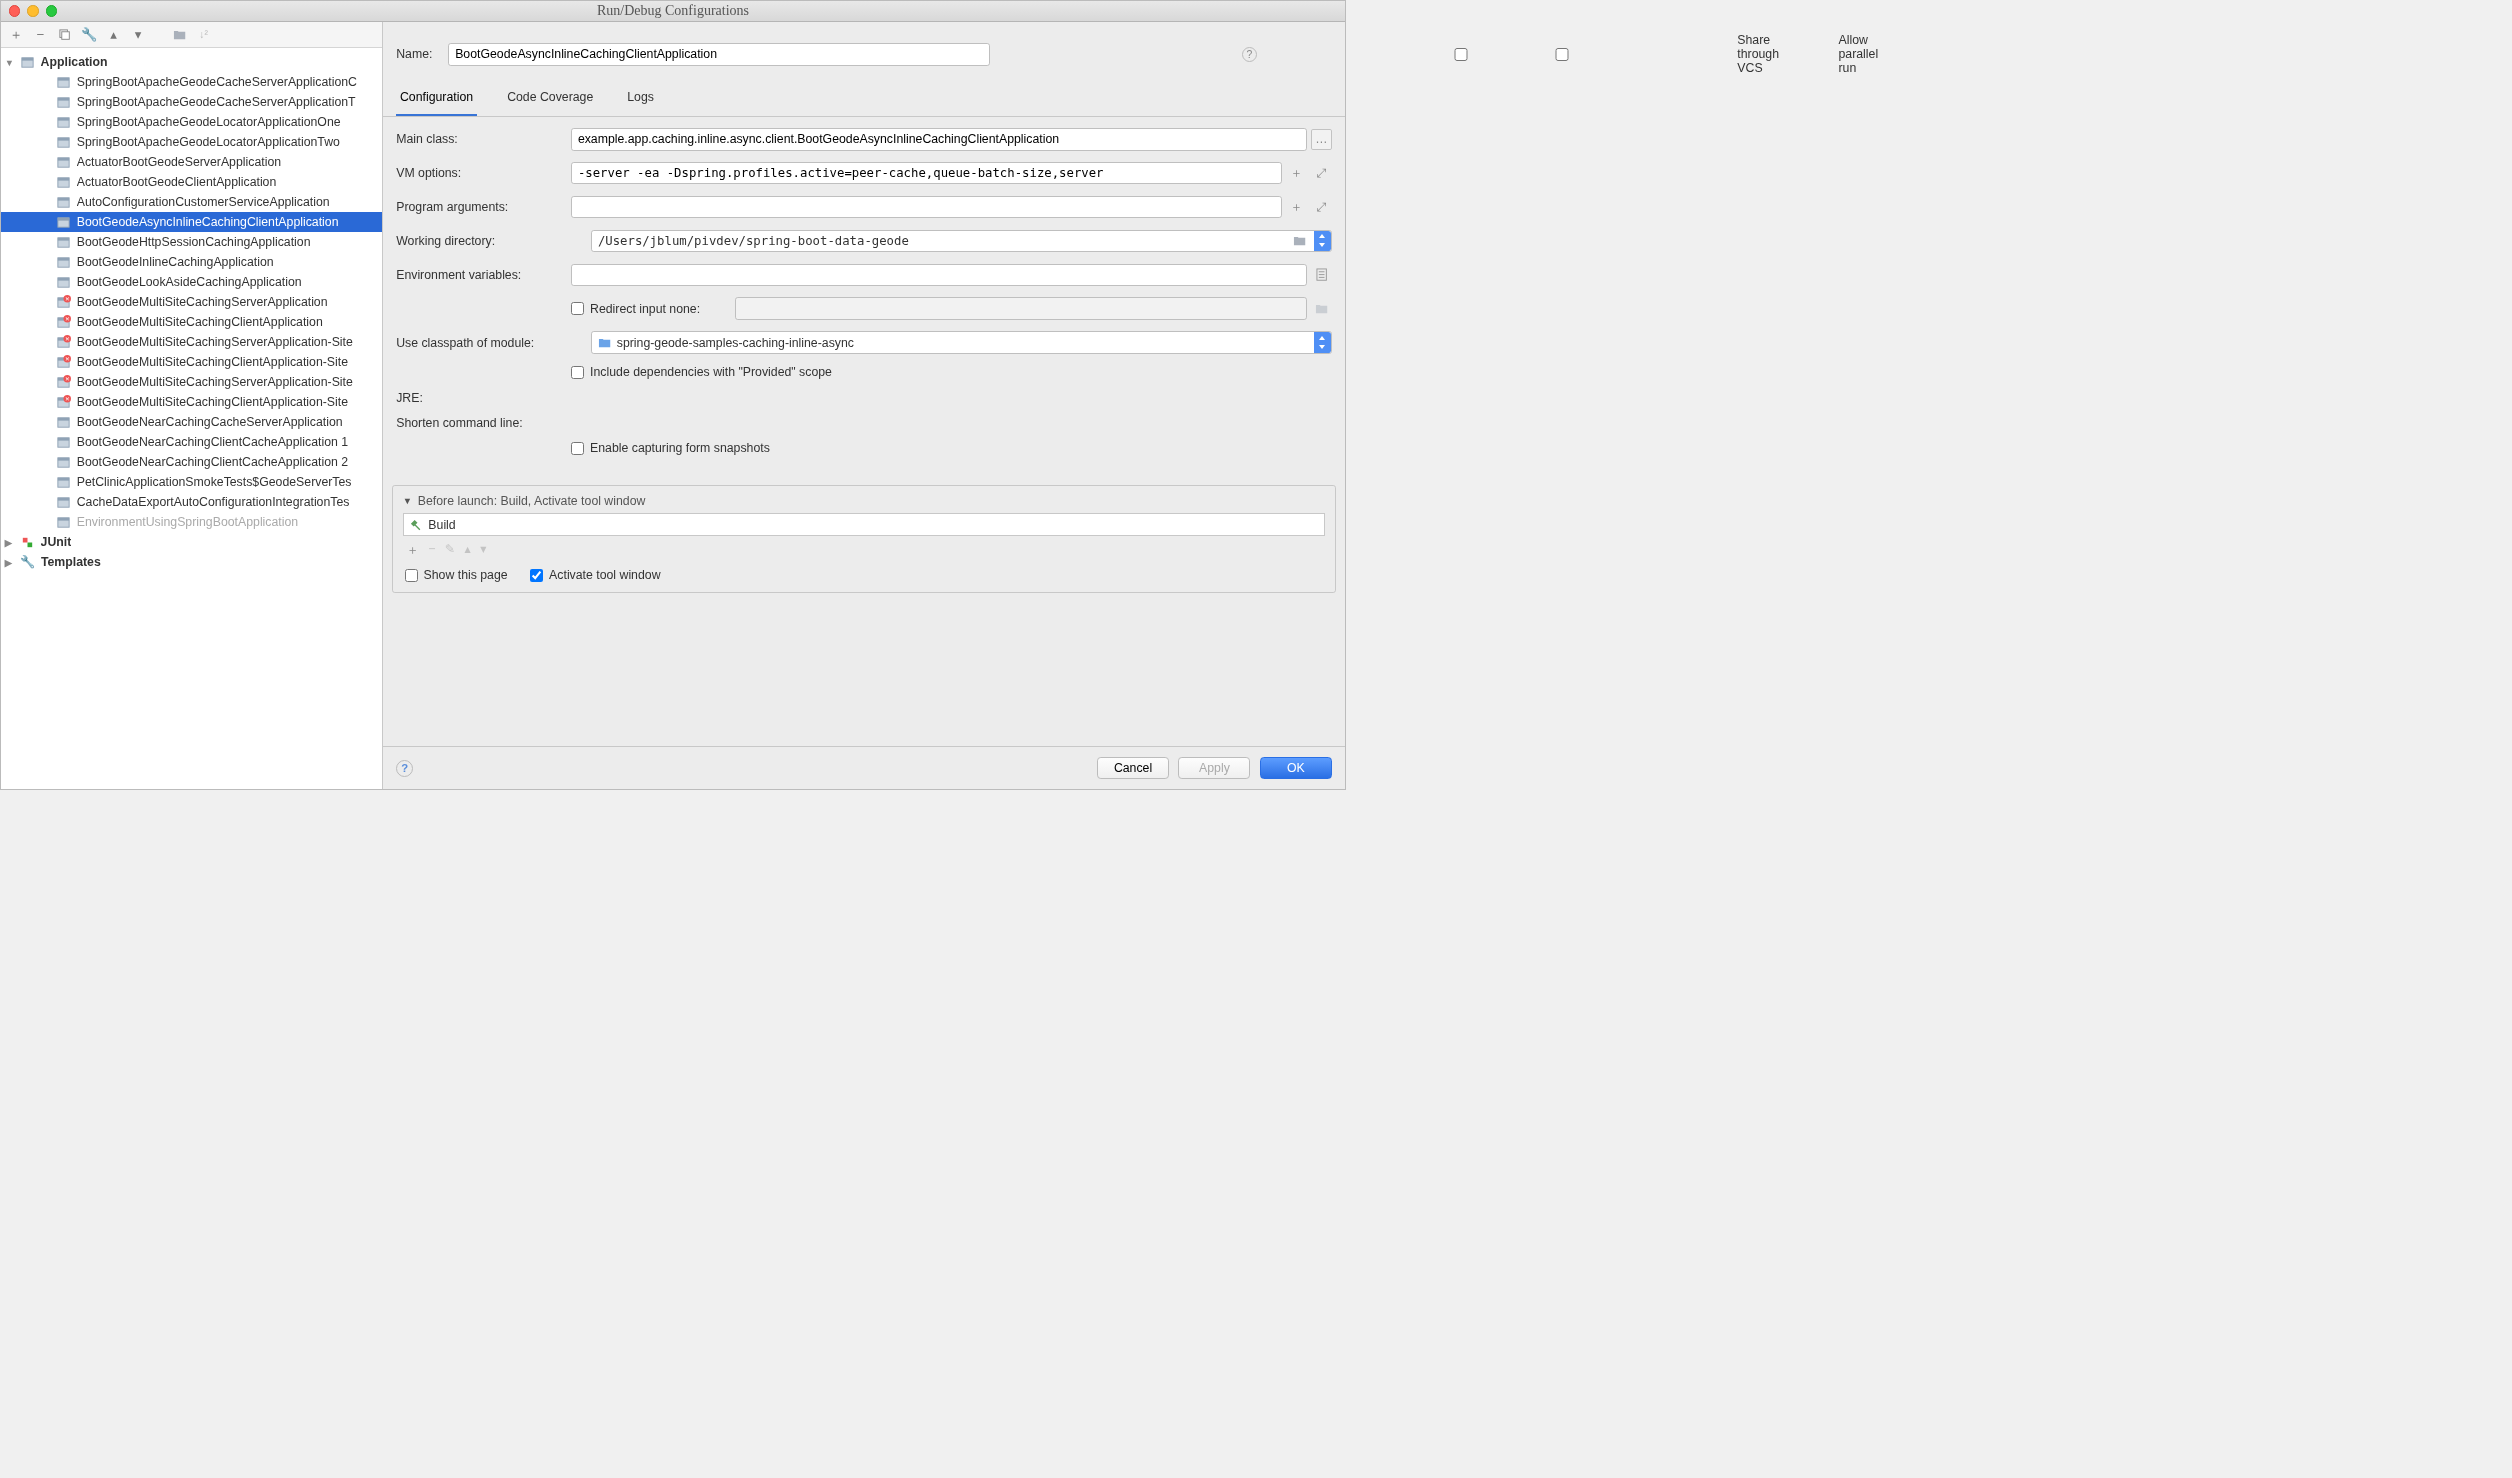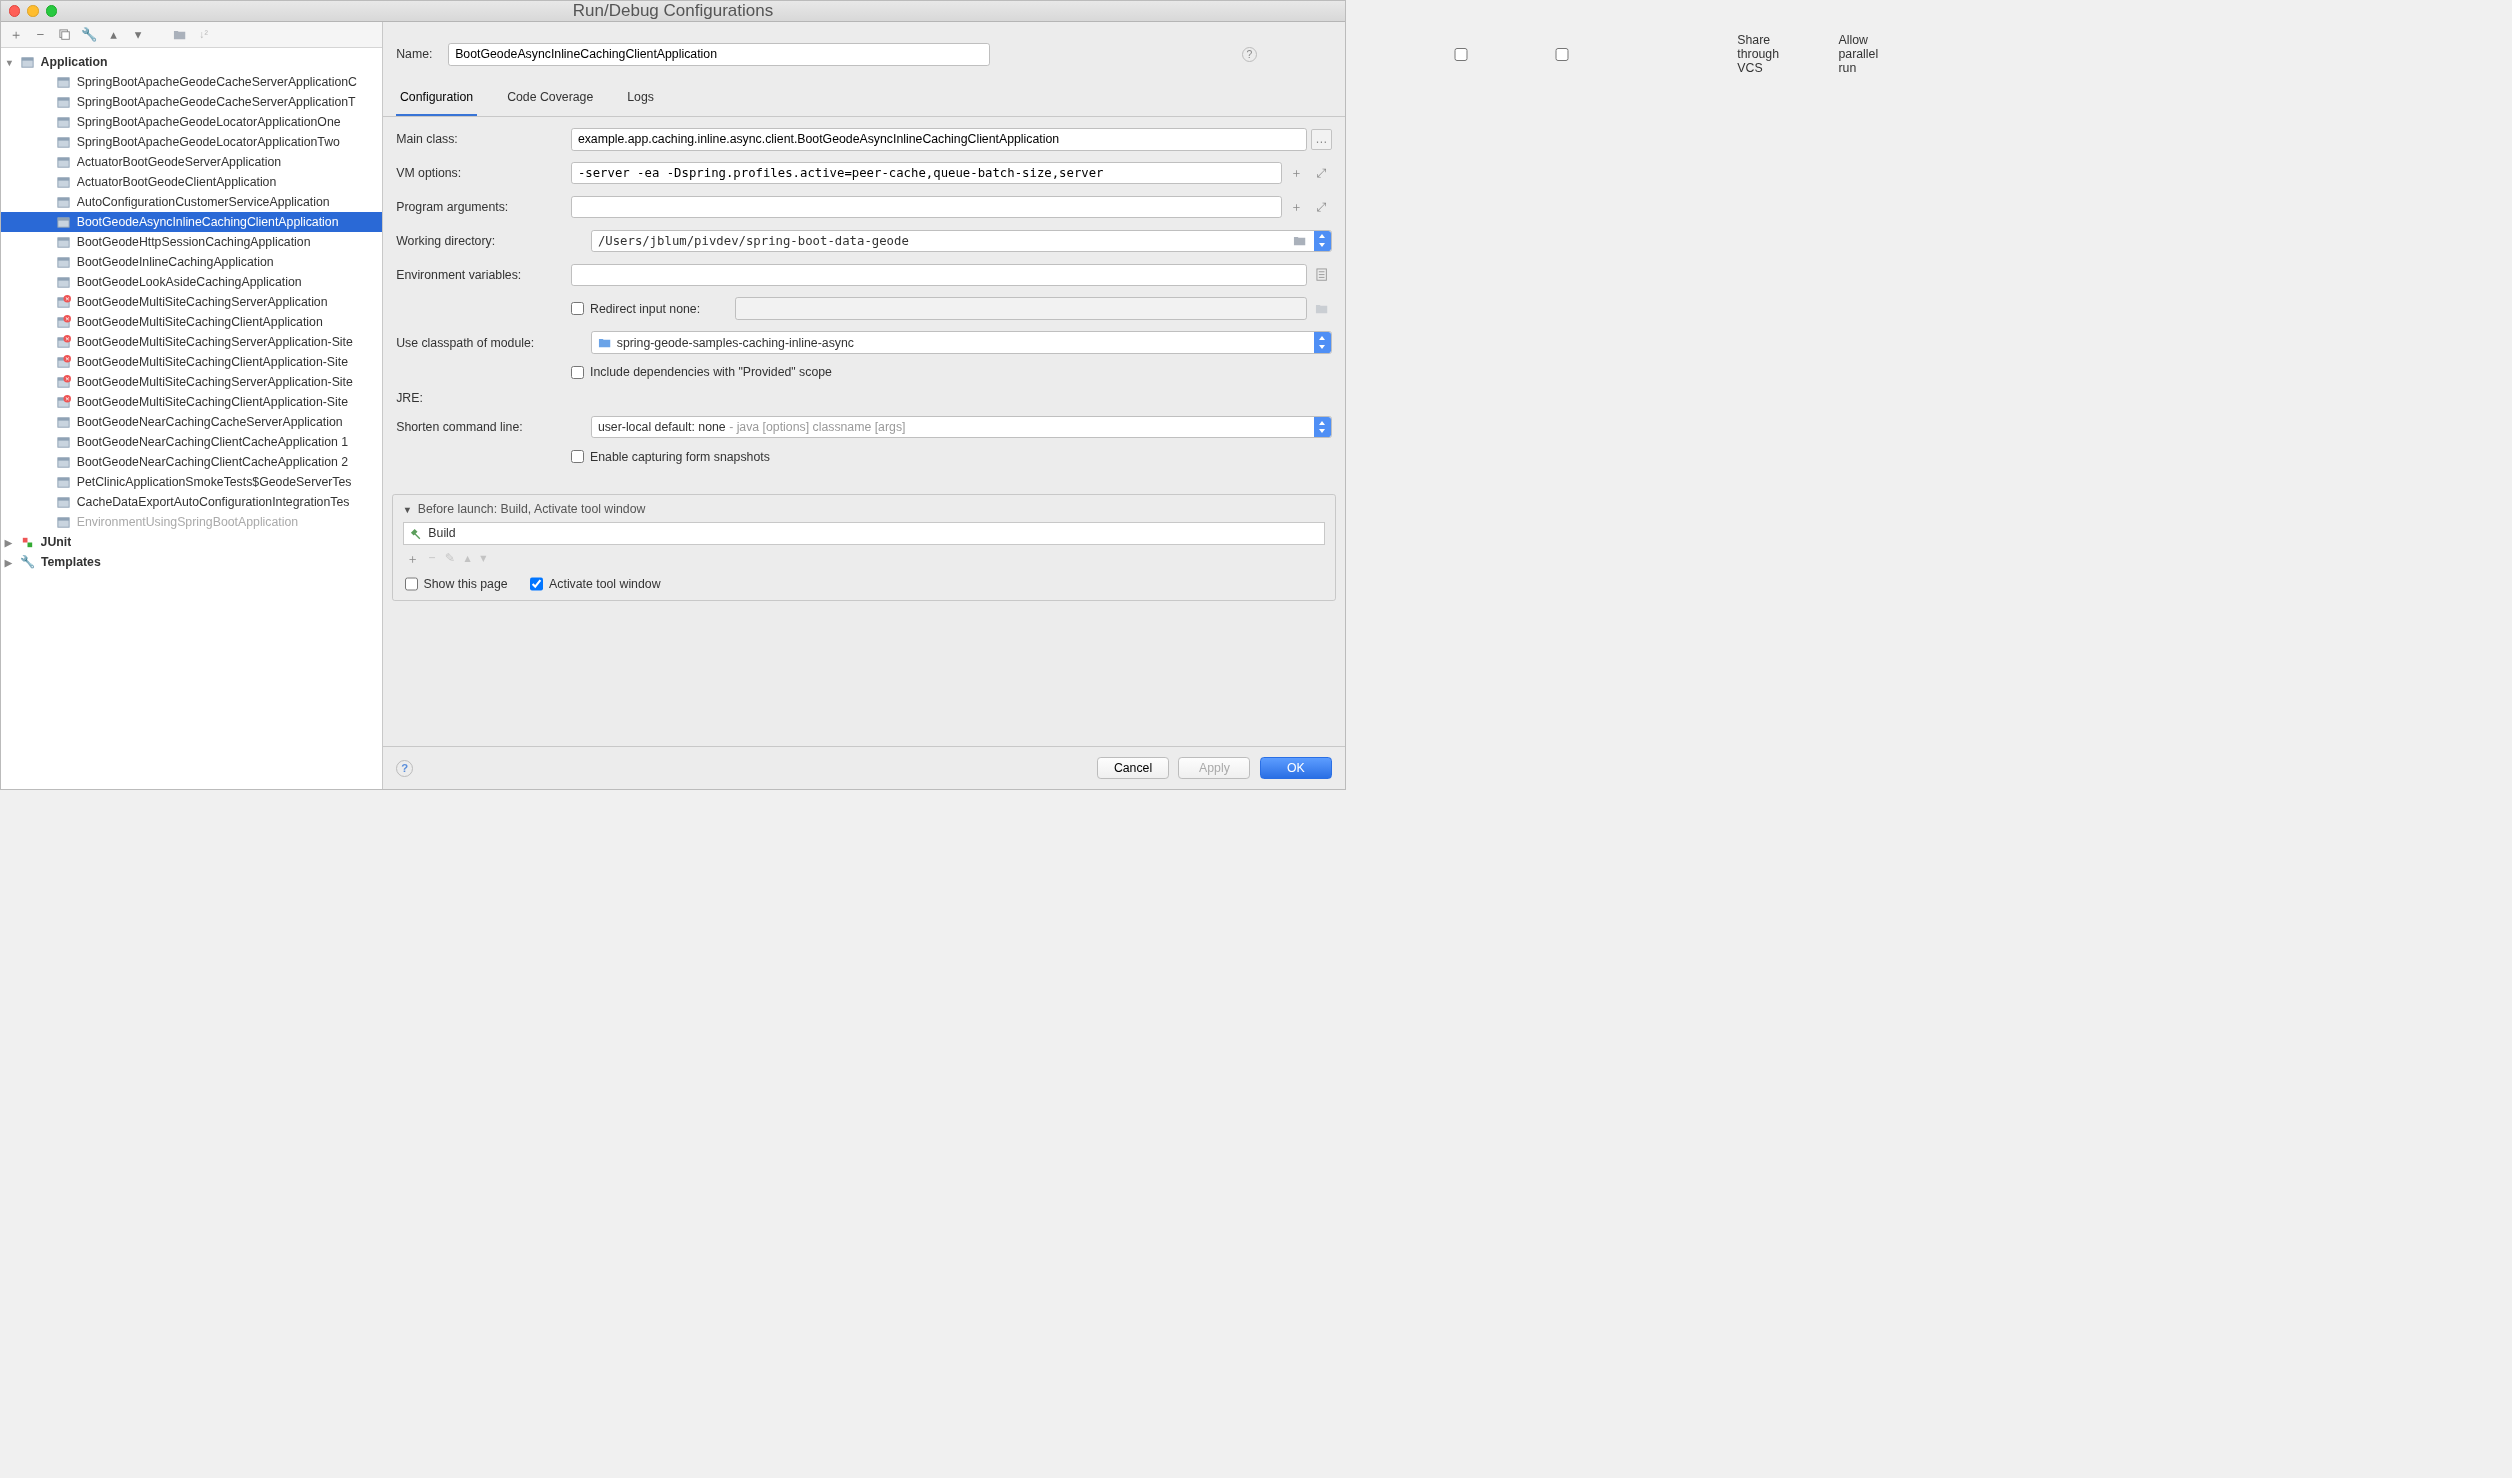--- a/index.html
+++ b/index.html
@@ -4,21 +4,21 @@
   <style>
     * { box-sizing: border-box; margin: 0; padding: 0; font-family: -apple-system, BlinkMacSystemFont, "Segoe UI", Arial, sans-serif; }
     body { background: #f0f0f0; font-size: 12.3px; color: #333; }
     .window { width: 1346px; height: 790px; background: #ececec; border: 0.9px solid #bbb; display: flex; flex-direction: column; position: relative; }
     .titlebar { height: 21px; display: flex; align-items: center; justify-content: center; position: relative; background: linear-gradient(#e8e8e8,#d8d8d8); border-bottom: 0.9px solid #b5b5b5; }
     .traffic { position: absolute; left: 7.5px; display: flex; gap: 7.5px; }
     .traffic span { width: 11.3px; height: 11.3px; border-radius: 50%; display: inline-block; }
     .tl-close { background: #ff5f57; border: 0.5px solid #e0443e; }
     .tl-min   { background: #ffbd2e; border: 0.5px solid #dea123; }
     .tl-max   { background: #28c940; border: 0.5px solid #1aab29; }
-    .titlebar-title { font-size: 17px; color: #555; }
+    .titlebar-title { font-size: 14px; color: #555; font-family: Liberation Serif, serif; }
     .content { flex: 1; display: flex; min-height: 0; }
     .sidebar { width: 382px; border-right: 0.9px solid #c8c8c8; display: flex; flex-direction: column; background: #fff; }
     .toolbar { height: 26.4px; display: flex; align-items: center; gap: 9.4px; padding: 0 7.5px; border-bottom: 0.9px solid #d5d5d5; background: #f5f5f5; }
     .toolbar .tbtn { width: 15px; height: 15px; color: #777; display:flex; align-items:center; justify-content:center; font-size: 13.2px; }
     .tree { flex: 1; overflow: hidden; padding-top: 3.8px; background: #fff; }
     .tree-row { display: flex; align-items: center; height: 20px; padding-left: 21px; gap: 5.7px; white-space: nowrap; }
     .tree-row.parent { padding-left: 3.8px; font-weight: 700; }
     .tree-row.parent2 { padding-left: 3.8px; font-weight: 700; }
     .tree-row.child { padding-left: 55px; font-weight: 400; }
     .tree-row.selected { background: #2a69d6; color: #fff; }
@@ -407,26 +407,20 @@
               <input type="checkbox" style="">
                 <span>Include dependencies with "Provided" scope</span>
             </label>
           </div>
         </div>
         <div class="frow">
           <div class="flabel">JRE:</div>
         </div>
         <div class="frow">
           <div class="flabel">Shorten command line:</div>
-          <div class="fval">
-            <div class="select">
-              <span><span>user-local default: none </span><span class="graytxt">- java [options] classname [args]</span></span>
-              <span class="caret"></span>
-            </div>
-          </div>
         </div>
         <div class="frow">
           <div class="flabel"></div>
           <div class="fval">
             <label class="chk">
               <input type="checkbox" style="">
                 <span>Enable capturing form snapshots</span>
             </label>
           </div>
         </div>

